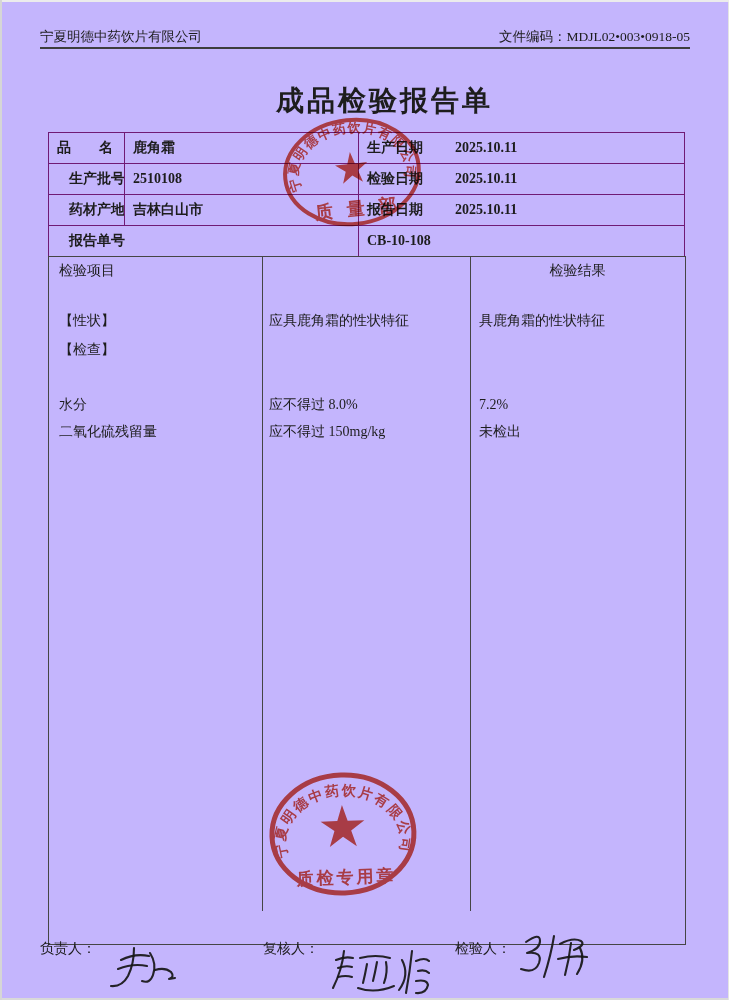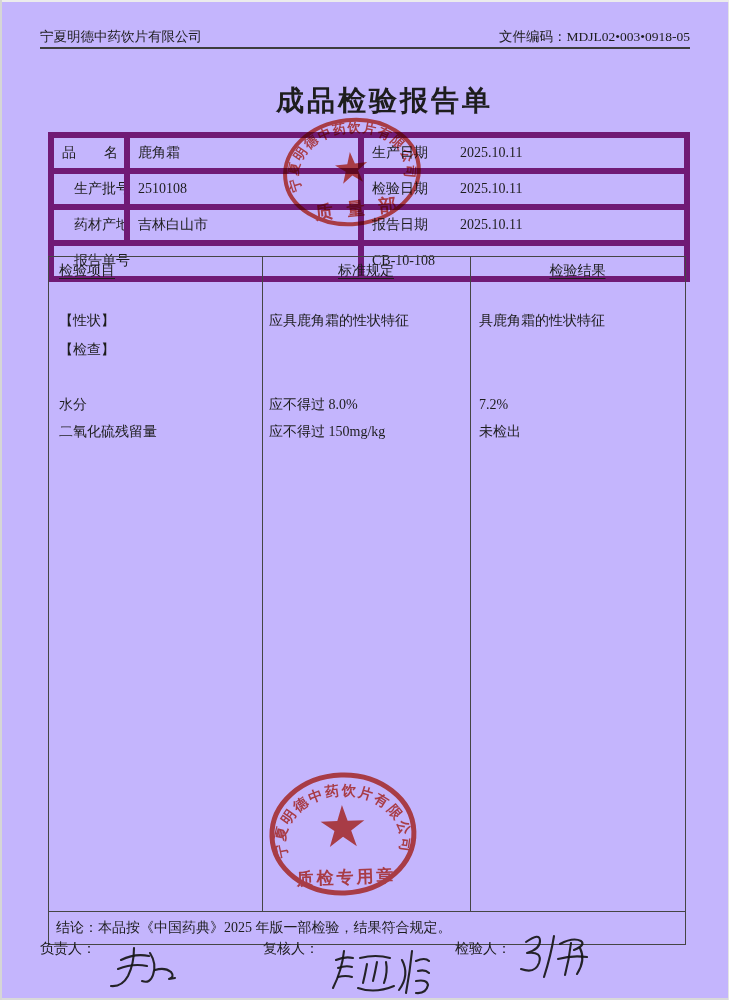--- a/index.html
+++ b/index.html
@@ -27,34 +27,34 @@
     position:absolute; left:0; right:0; top:82px;
     text-align:center; font-size:28px; font-weight:bold; letter-spacing:3px;padding-left:40px;
   }
   
   .info-table {
     position:absolute; left:48px; top:132px; width:636px;
     border-collapse:collapse; table-layout:fixed;
     font-size:14px;
   }
   .info-table td {
-    border:6px solid #701a75; height:30px; line-height:30px;
-    padding:0 0 0 8px; overflow:hidden; white-space:nowrap;
+    border:1px solid #701a75; height:30px; line-height:30px;
+    padding:0 0 0 8px; overflow:hidden; white-space:nowrap;font-weight:bold;
   }
   td.c1 { padding-left:20px; }
   td.just { text-align:justify; text-align-last:justify; padding:0 12px 0 8px; }
   .c3 .lbl { display:inline-block; min-width:88px; }
   
   .inspect {
     position:absolute; left:48px; top:256px; width:636px; height:687px;
     border:1px solid #454545; font-size:14px; box-sizing:content-box;
   }
   .vline { position:absolute; top:0; width:1px; height:654px; background:#454545; }
   .v1 { left:213px; } .v2 { left:421px; }
-  .ihead { position:absolute; top:5px; text-decoration:underline; text-underline-offset:3px; }
+  .ihead { position:absolute; top:5px; text-underline-offset:3px; }
   .h1 { left:10px; }
   .h2 { left:213px; width:208px; text-align:center; }
   .h3 { left:421px; width:215px; text-align:center; }
   .irow { position:absolute; left:0; width:100%; height:16px; line-height:16px; }
   .ic1 { position:absolute; left:10px; white-space:nowrap; }
   .ic2 { position:absolute; left:220px; white-space:nowrap; }
   .ic3 { position:absolute; left:430px; white-space:nowrap; }
   .concl {
     position:absolute; left:0; right:0; top:654px; height:32px; line-height:32px;
     border-top:1px solid #454545; padding-left:7px; white-space:nowrap;
@@ -114,21 +114,20 @@
       <td class="c3">CB-10-108</td>
     </tr>
   </tbody>
     </table>
 
   <div class="inspect">
     <div class="vline v1"></div>
     <div class="vline v2"></div>
 
     <div class="ihead h1">检验项目</div>
-    <div class="ihead h2">标准规定</div>
     <div class="ihead h3">检验结果</div>
 
     <div class="irow" style="top:56px">
       <span class="ic1">【性状】</span>
       <span class="ic2">应具鹿角霜的性状特征</span>
       <span class="ic3">具鹿角霜的性状特征</span>
     </div>
     <div class="irow" style="top:85px">
       <span class="ic1">【检查】</span>
       <span class="ic2"></span>
@@ -138,21 +137,20 @@
       <span class="ic1">水分</span>
       <span class="ic2">应不得过 8.0%</span>
       <span class="ic3">7.2%</span>
     </div>
     <div class="irow" style="top:167px">
       <span class="ic1">二氧化硫残留量</span>
       <span class="ic2">应不得过 150mg/kg</span>
       <span class="ic3">未检出</span>
     </div>
 
-    <div class="concl">结论：本品按《中国药典》2025 年版一部检验，结果符合规定。</div>
   </div>
 
   <svg class="stamp stamp-top" viewBox="0 0 144 113">
     <ellipse cx="72" cy="56" rx="67" ry="52" fill="none" stroke="#d63a2a" stroke-width="4"></ellipse>
     <polygon transform="translate(72,53)" fill="#d63a2a" points="0,-17 3.82,-5.26 16.17,-5.25 6.18,2.01 10,13.75 0,6.5 -10,13.75 -6.18,2.01 -16.17,-5.25 -3.82,-5.26"></polygon>
     <path id="arcTop" d="M 25.2,76 A 54,40 0 1 1 118.8,76" fill="none"></path>
     <text font-size="13" fill="#d63a2a" letter-spacing="1.5" font-weight="bold">
       <textPath href="#arcTop" startOffset="50%" text-anchor="middle">宁夏明德中药饮片有限公司</textPath>
     </text>
     <text x="79" y="99" font-size="18" letter-spacing="14" text-anchor="middle" fill="#d63a2a" font-weight="bold">质量部</text>

